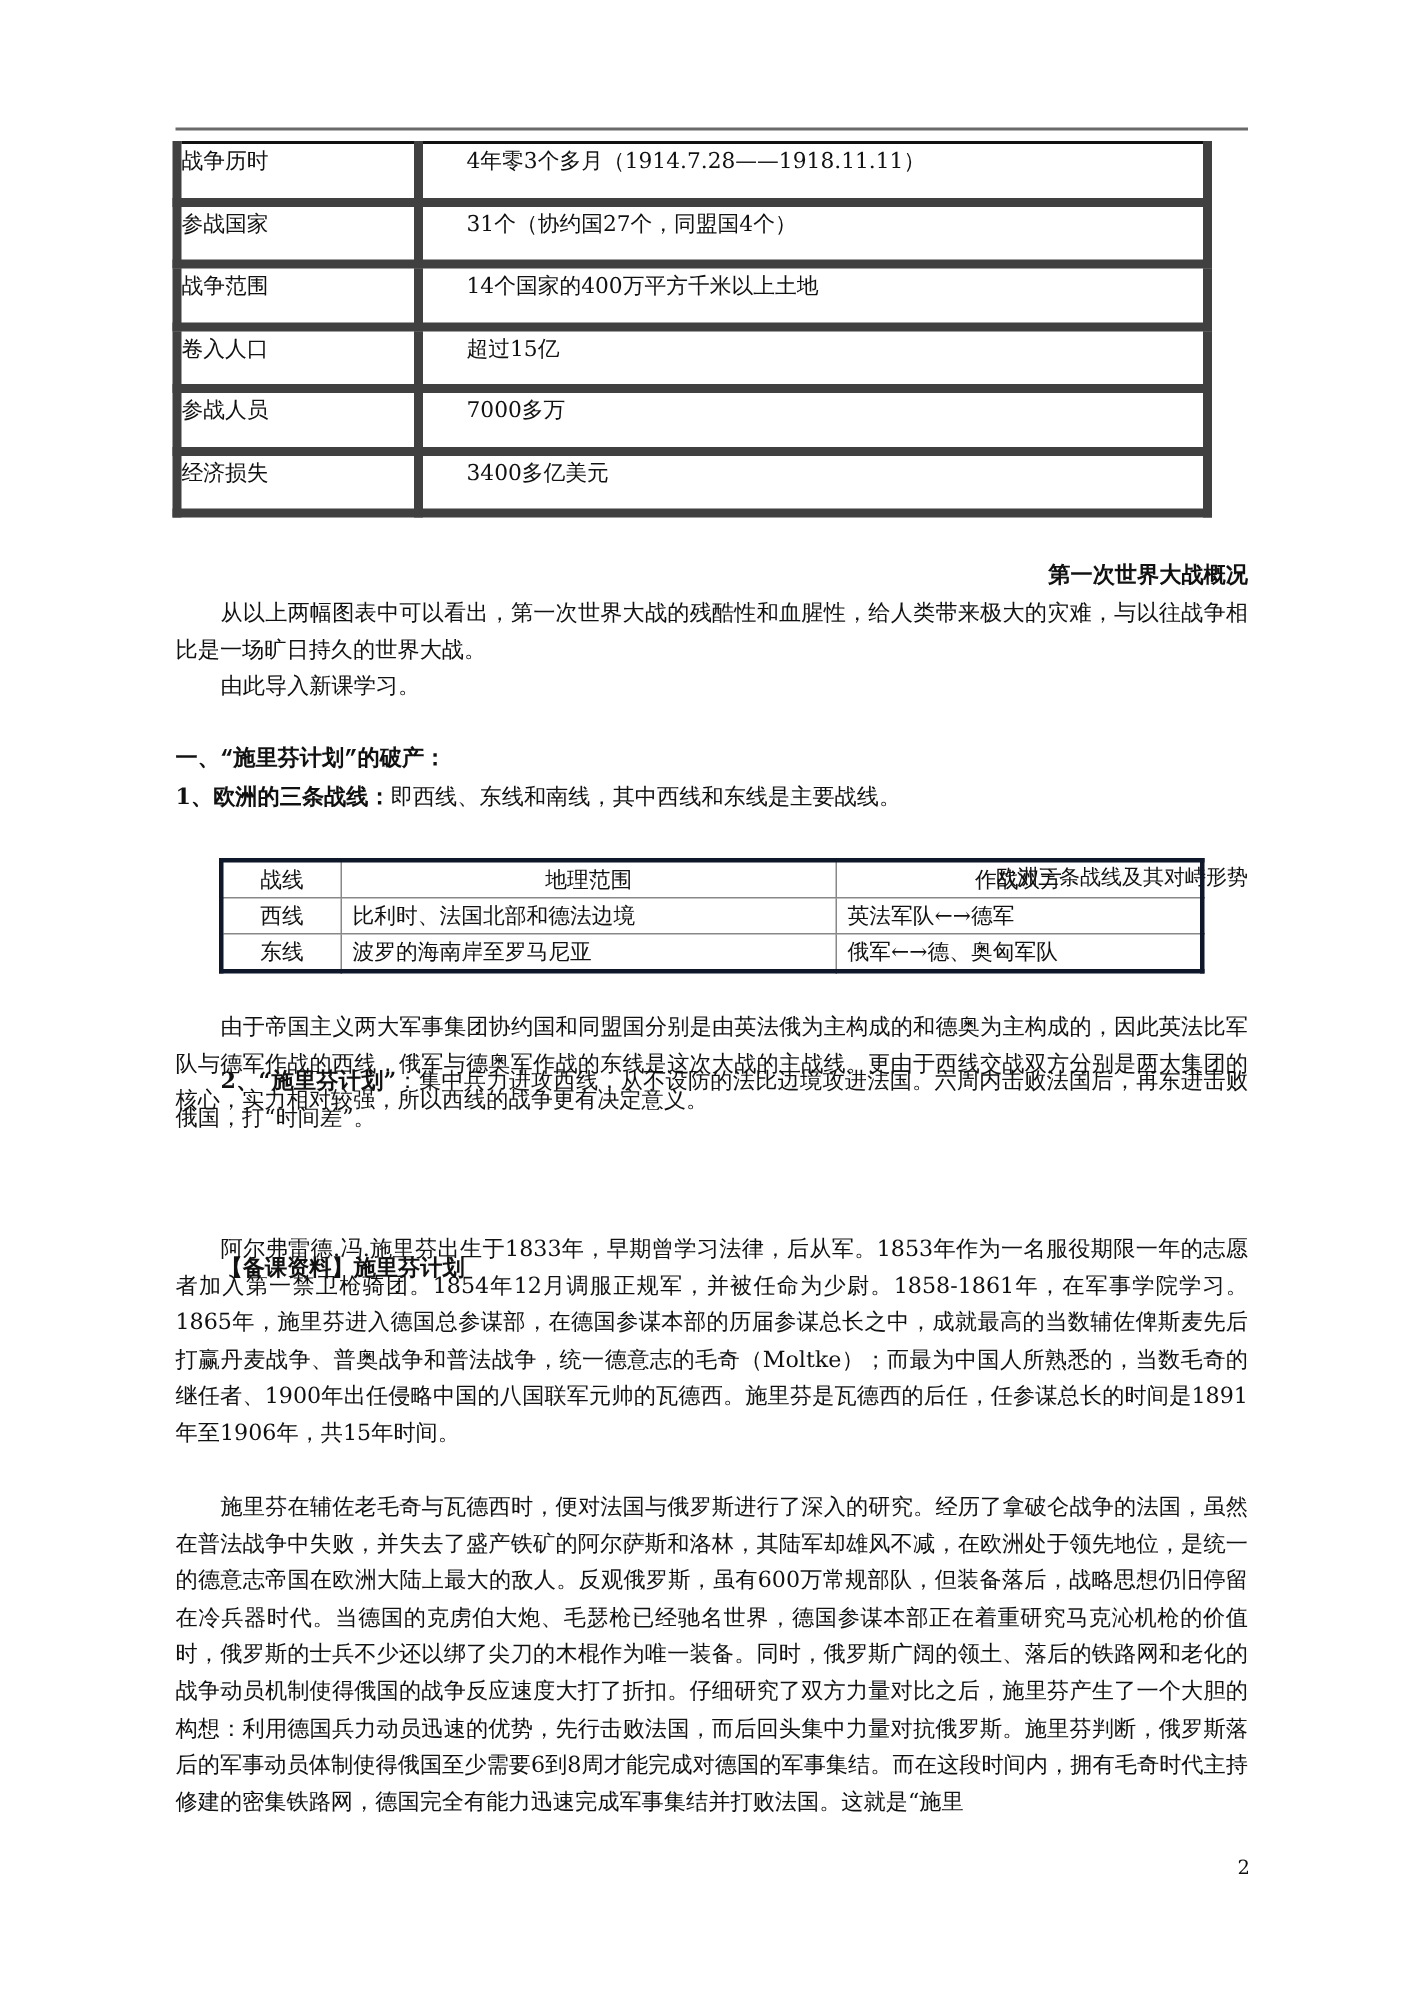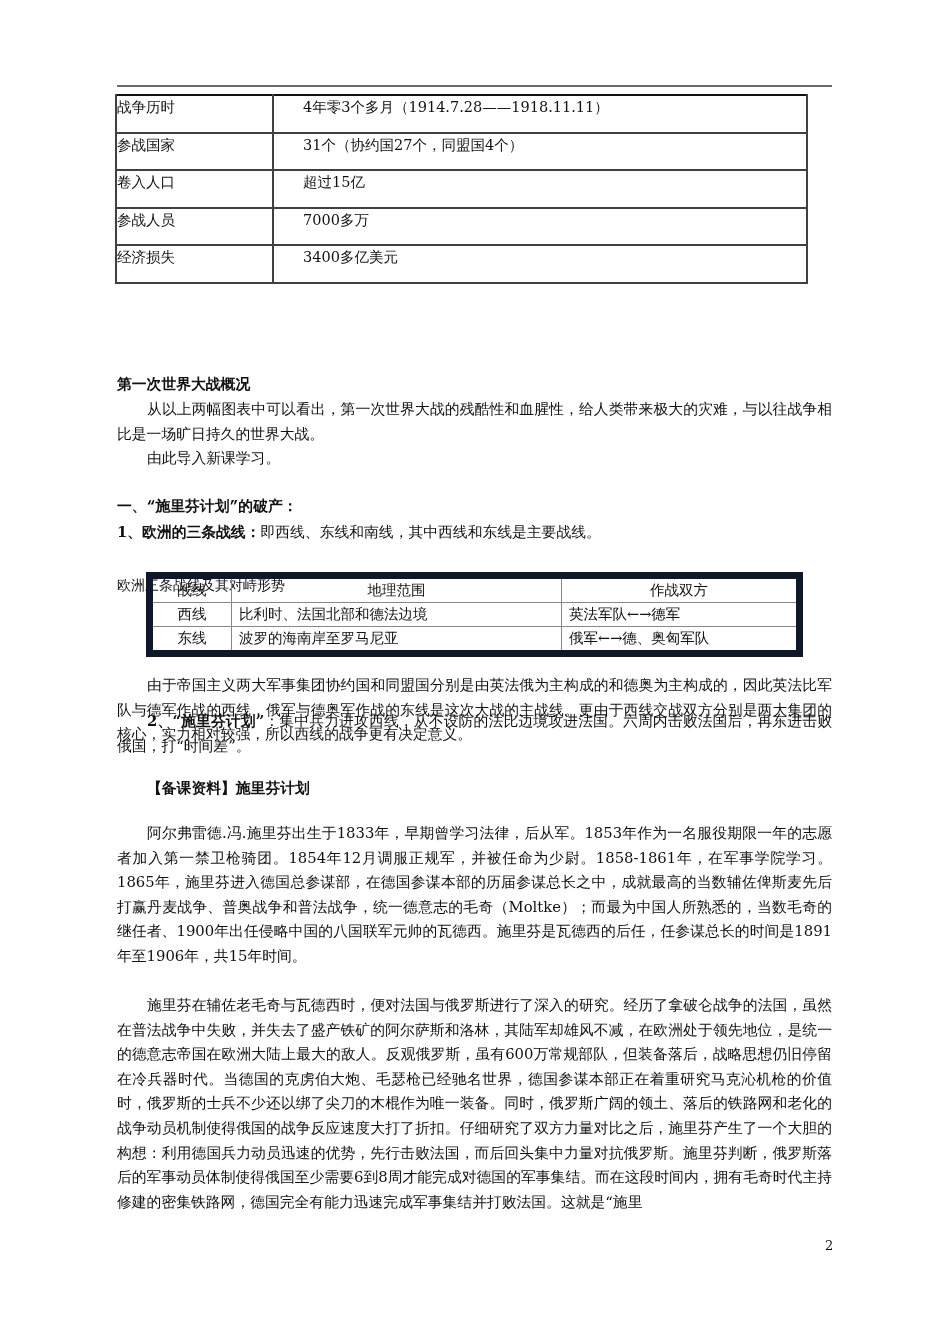--- a/index.html
+++ b/index.html
@@ -2,33 +2,33 @@
 <html><head>
 <meta charset="utf-8">
 <style>
   html, body { margin: 0; padding: 0; background: #ffffff; }
   body { width: 950px; height: 1344px; position: relative; overflow: hidden;
          font-family: "DejaVu Serif", "Liberation Serif", serif; color: #111; }
   .header-rule { position: absolute; left: 117px; top: 85px; width: 715px; height: 2px; background: #6a6a6a; }
 
   .stats-table { position: absolute; left: 115px; top: 94px; width: 693px; border-collapse: collapse;
                  border: 2px solid #111; font-size: 14.5px; }
-  .stats-table td { border: 2px solid #404040; height: 33.5px; vertical-align: top; padding: 2px 0 0 0; }
+  .stats-table td { border: 6px solid #404040; height: 33.5px; vertical-align: top; padding: 2px 0 0 0; }
   .stats-table td.k { width: 155px; }
   .stats-table td.v { padding-left: 29px; }
   .stats-table tr:first-child td { border-top: 0; }
 
   .p { position: absolute; left: 117px; width: 715px; font-size: 14.8px; line-height: 24.6px; }
   .indent { text-indent: 30px; }
-  .center { text-align: left; }
+  .center { text-align: right; }
   .bold { font-weight: bold; }
   .justify { text-align: justify; text-align-last: left; }
 
   .fronts-table { position: absolute; left: 146px; top: 572px; width: 657px; border-collapse: collapse;
-                  font-size: 14.5px; border: 7px solid #0f172a; }
+                  font-size: 14.5px; border: 3px solid #0f172a; }
   .fronts-table td, .fronts-table th { border: 1px solid #888; height: 23px; padding: 0 0 0 7px; font-weight: normal; text-align: left; }
   .fronts-table th { text-align: center; padding: 0; }
   .fronts-table .c1 { width: 78px; text-align: center; padding: 0; }
   .fronts-table .c2 { width: 322px; }
   .mark { display: inline-block; width: 3px; height: 9px; background: #c8c86a; vertical-align: baseline; margin-left: 1px; }
 
   .page-num { position: absolute; left: 825px; top: 1238px; font-size: 13px; }
 </style>
 </head>
 <body>
@@ -37,20 +37,24 @@
 
 <table class="stats-table">
   <tbody>
     <tr>
         <td class="k">战争历时</td>
         <td class="v">4年零3个多月（1914.7.28——1918.11.11）</td>
       </tr>
     <tr>
         <td class="k">参战国家</td>
         <td class="v">31个（协约国27个，同盟国4个）</td>
+      </tr>
+    <tr>
+        <td class="k">战争范围</td>
+        <td class="v">14个国家的400万平方千米以上土地</td>
       </tr>
     <tr>
         <td class="k">卷入人口</td>
         <td class="v">超过15亿</td>
       </tr>
     <tr>
         <td class="k">参战人员</td>
         <td class="v">7000多万</td>
       </tr>
     <tr>
@@ -90,17 +94,17 @@
       <td>俄军←→德、奥匈军队</td>
     </tr>
   </tbody>
 </table>
 
 <div class="p indent justify" style="top:673px;">由于帝国主义两大军事集团协约国和同盟国分别是由英法俄为主构成的和德奥为主构成的，因此英法比军队与德军作战的西线，俄军与德奥军作战的东线是这次大战的主战线。更由于西线交战双方分别是两大集团的核心，实力相对较强，所以西线的战争更有决定意义。</div>
 <div class="p indent justify" style="top:709px;">
   <span class="bold">2、“施里芬计划”</span><span>：集中兵力进攻西线，从不设防的法比边境攻进法国。六周内击败法国后，再东进击败俄国，打“时间差”。</span>
 </div>
 
-<div class="p indent bold" style="top:776px;">【备课资料】施里芬计划</div>
+<div class="p indent bold" style="top:834px;">【备课资料】施里芬计划</div>
 <div class="p indent justify" style="top:821px;">阿尔弗雷德.冯.施里芬出生于1833年，早期曾学习法律，后从军。1853年作为一名服役期限一年的志愿者加入第一禁卫枪骑团。1854年12月调服正规军，并被任命为少尉。1858-1861年，在军事学院学习。1865年，施里芬进入德国总参谋部，在德国参谋本部的历届参谋总长之中，成就最高的当数辅佐俾斯麦先后打赢丹麦战争、普奥战争和普法战争，统一德意志的毛奇（Moltke）；而最为中国人所熟悉的，当数毛奇的继任者、1900年出任侵略中国的八国联军元帅的瓦德西。施里芬是瓦德西的后任，任参谋总长的时间是1891年至1906年，共15年时间。</div>
 <div class="p indent justify" style="top:993px;">施里芬在辅佐老毛奇与瓦德西时，便对法国与俄罗斯进行了深入的研究。经历了拿破仑战争的法国，虽然在普法战争中失败，并失去了盛产铁矿的阿尔萨斯和洛林，其陆军却雄风不减，在欧洲处于领先地位，是统一的德意志帝国在欧洲大陆上最大的敌人。反观俄罗斯，虽有600万常规部队，但装备落后，战略思想仍旧停留在冷兵器时代。当德国的克虏伯大炮、毛瑟枪已经驰名世界，德国参谋本部正在着重研究马克沁机枪的价值时，俄罗斯的士兵不少还以绑了尖刀的木棍作为唯一装备。同时，俄罗斯广阔的领土、落后的铁路网和老化的战争动员机制使得俄国的战争反应速度大打了折扣。仔细研究了双方力量对比之后，施里芬产生了一个大胆的构想：利用德国兵力动员迅速的优势，先行击败法国，而后回头集中力量对抗俄罗斯。施里芬判断，俄罗斯落后的军事动员体制使得俄国至少需要6到8周才能完成对德国的军事集结。而在这段时间内，拥有毛奇时代主持修建的密集铁路网，德国完全有能力迅速完成军事集结并打败法国。这就是“施里</div>
 
 <div class="page-num">2</div>
 
 </body></html>

